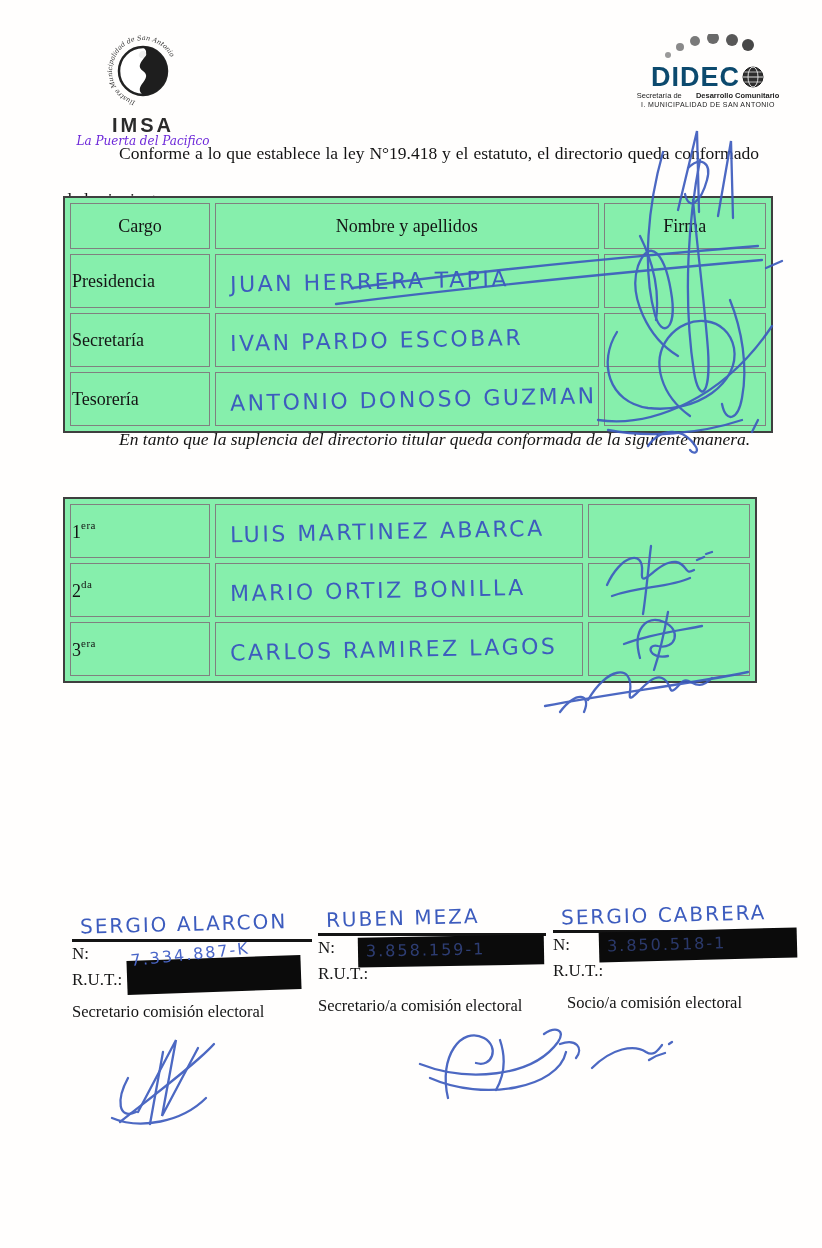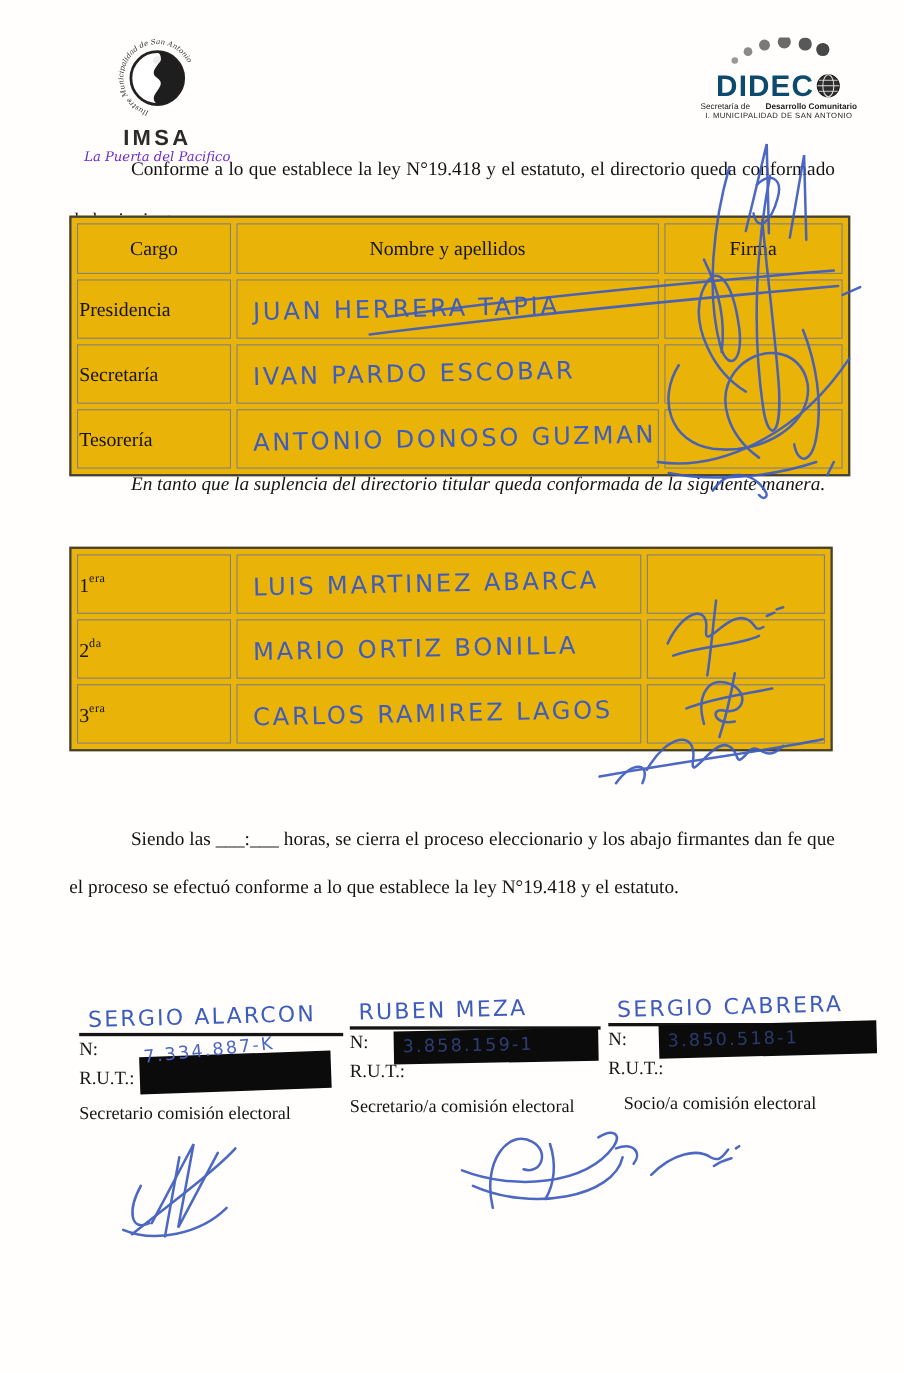--- a/index.html
+++ b/index.html
@@ -20,21 +20,21 @@
   .dideco-sub1 b { font-weight:bold;margin-left:12px; }
   .dideco-sub2 { font-family:"Liberation Sans", sans-serif; font-size:7px; letter-spacing:0.4px; color:#222; line-height:9px; }
 
   
   .para { position:absolute; left:63px; width:696px; font-size:17.5px; text-align:justify; text-indent:56px; color:#141414; }
   .para-intro   { top:112px; line-height:46px; }
   .para-suplencia { top:398px; line-height:46px;font-style:italic; }
   .para-closing { top:722px; line-height:44px; }
 
   
-  table.doc { position:absolute; left:63px; border-collapse:separate; border-spacing:5px; border:2px solid #3f3f3f; background:#eab308; }
+  table.doc { position:absolute; left:63px; border-collapse:separate; border-spacing:5px; border:2px solid #3f3f3f; background:#86efac; }
   .t1 { top:196px; }
   .t2 { top:497px; }
   table.doc th, table.doc td { border:1.5px solid #808080; font-weight:normal; }
   table.doc th { height:42px; font-size:18px; text-align:center; color:#141414; }
   table.doc td { height:50px; font-size:18px; }
   td.label-cell { text-align:left; color:#141414; }
   td.name-cell { padding-left:14px; }
   td.firma-cell { }
   sup.ord { font-size:11px; vertical-align:9px; letter-spacing:0.5px; }
 
@@ -111,21 +111,20 @@
         <line x1="3.5" y1="7" x2="20.5" y2="7" stroke="#dcdcdc" stroke-width="0.8"></line>
         <line x1="3.5" y1="17" x2="20.5" y2="17" stroke="#dcdcdc" stroke-width="0.8"></line>
       </svg>
     </div>
     <div class="dideco-sub1"><span>Secretaría de </span><b>Desarrollo Comunitario</b></div>
     <div class="dideco-sub2">I. MUNICIPALIDAD DE SAN ANTONIO</div>
   </div>
 
   <p class="para para-intro">Conforme a lo que establece la ley N°19.418 y el estatuto, el directorio queda conformado de la siguiente manera.</p>
   <p class="para para-suplencia">En tanto que la suplencia del directorio titular queda conformada de la siguiente manera.</p>
-  <p class="para para-closing">Siendo las ___:___ horas, se cierra el proceso eleccionario y los abajo firmantes dan fe que el proceso se efectuó conforme a lo que establece la ley N°19.418 y el estatuto.</p>
 
   <table class="doc t1">
     <colgroup>
         <col style="width:140px">
         <col style="width:368px">
         <col style="width:162px">
       </colgroup>
     <tbody>
         <tr>
       <th>Cargo</th>

